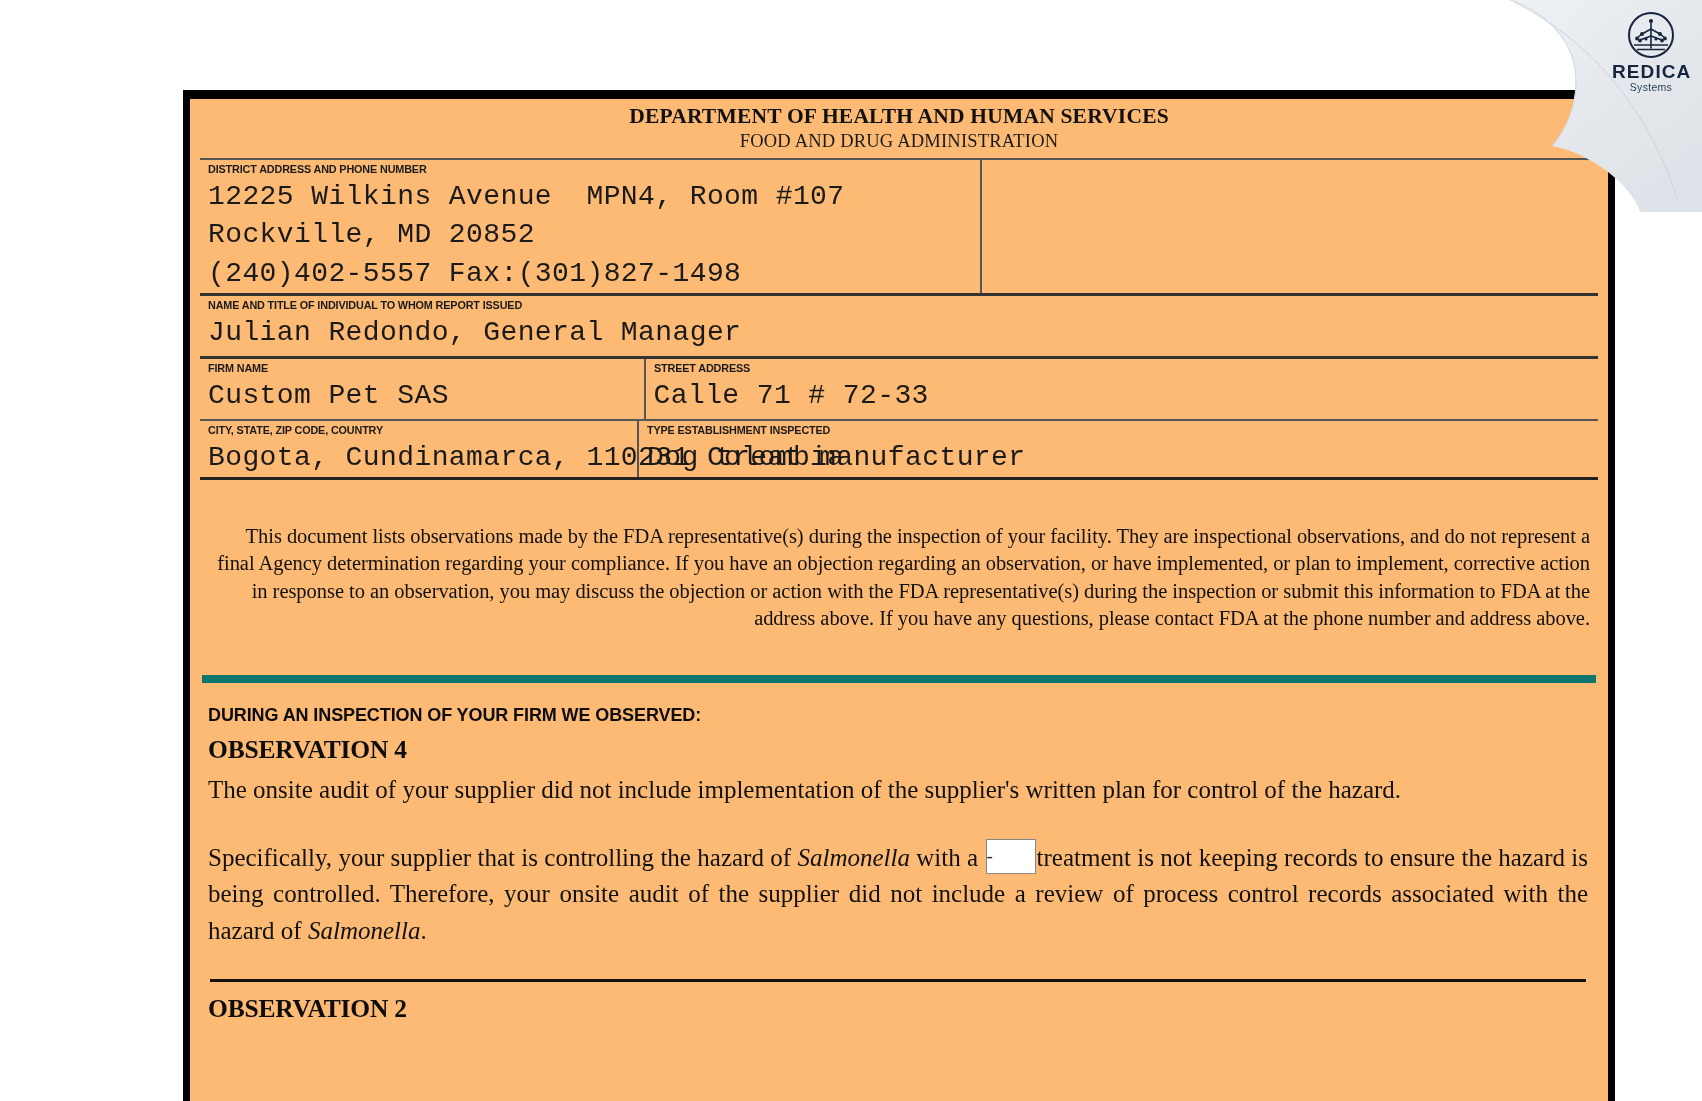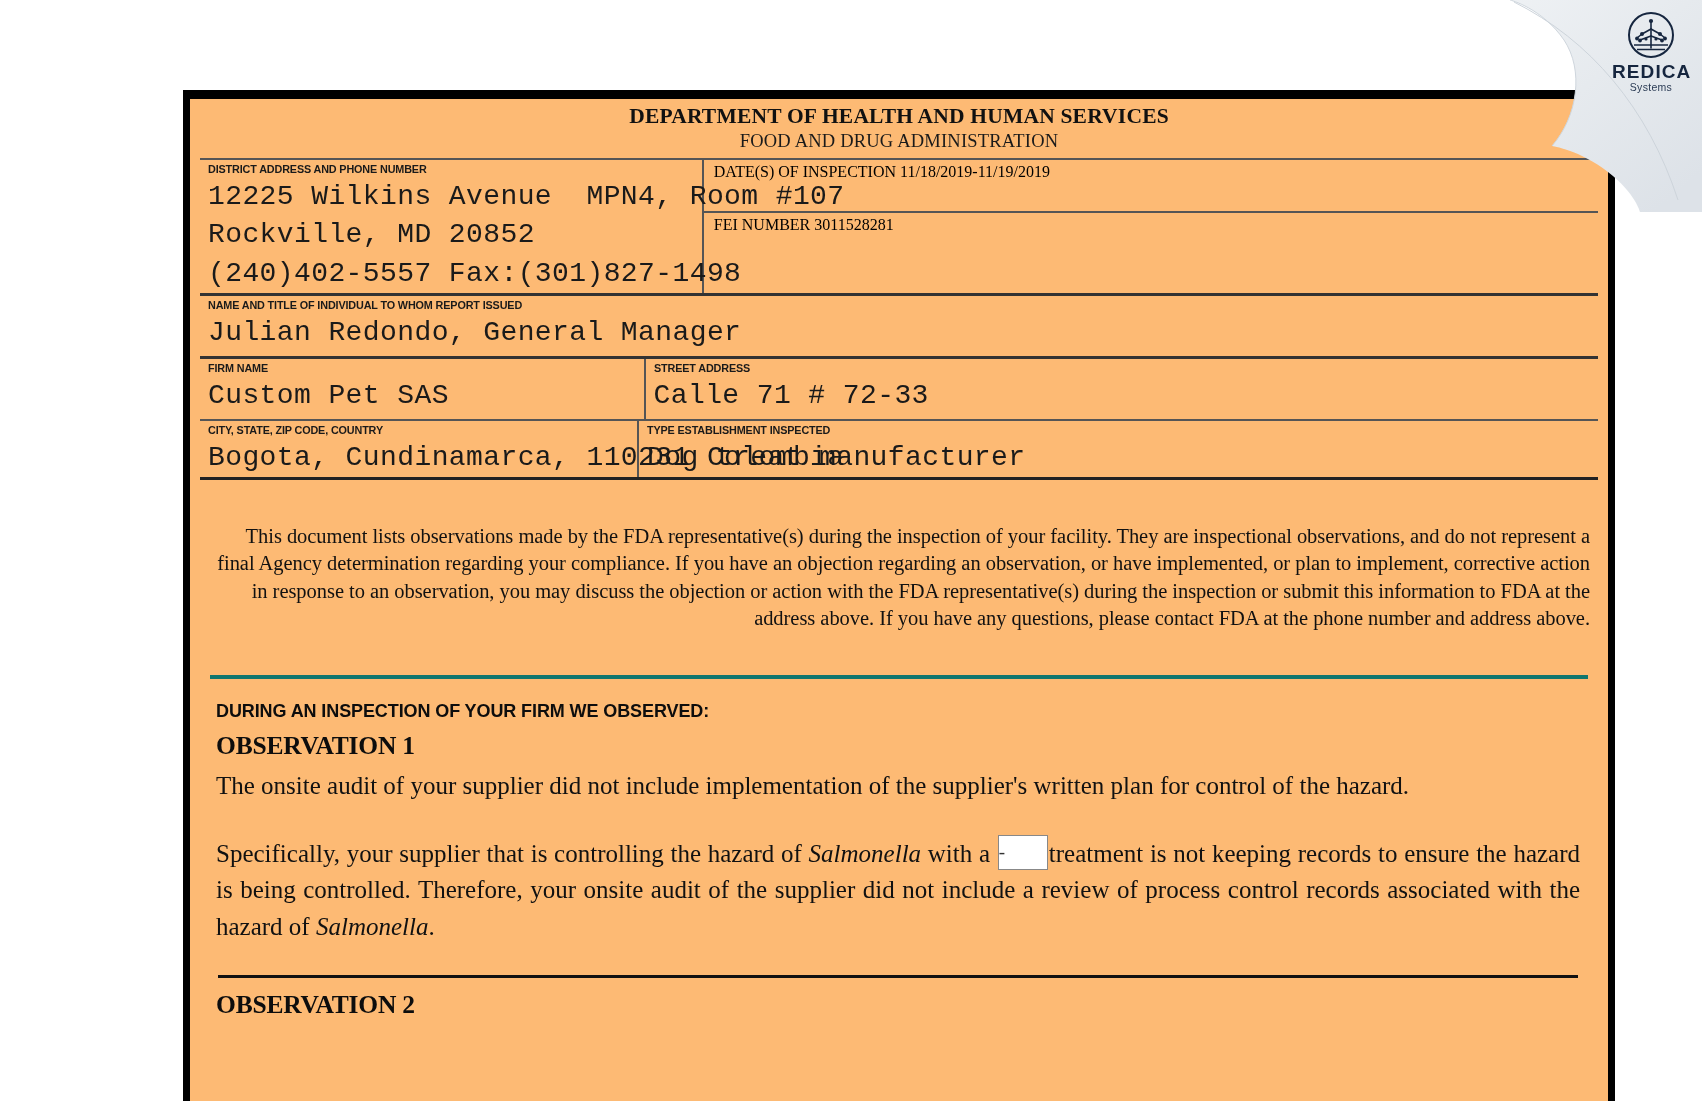--- a/index.html
+++ b/index.html
@@ -134,22 +134,22 @@
     font-family: "Liberation Serif", serif;
     font-size: 20.5px;
     line-height: 1.345;
     color: #111;
     text-align: right;
     letter-spacing: -0.05px;
   }
 
   
   .obs-block {
-    border-top: 4px solid #0f766e;
-    margin: 0 20px;
+    border-top: 8px solid #0f766e;
+    margin: 0 12px;
     padding: 22px 8px 0 6px;
   }
   .obs-heading {
     font-family: "Liberation Sans", sans-serif;
     font-weight: bold;
     font-size: 18px;
     letter-spacing: -0.1px;
     color: #0d0d0d;
     margin-bottom: 9px;
   }
@@ -263,30 +263,20 @@
 
     <div class="form-block">
 
       <div class="frow row1 b-b-d">
         <div class="fcell left b-r">
           <span class="lbl">DISTRICT ADDRESS AND PHONE NUMBER</span>
           <span class="val">12225 Wilkins Avenue  MPN4, Room #107
 Rockville, MD 20852
 (240)402-5557 Fax:(301)827-1498</span>
         </div>
-        <div class="right">
-          <div class="r-top">
-            <span class="lbl">DATE(S) OF INSPECTION</span>
-            <span class="val">11/18/2019-11/19/2019</span>
-          </div>
-          <div class="r-bot">
-            <span class="lbl">FEI NUMBER</span>
-            <span class="val">3011528281</span>
-          </div>
-        </div>
       </div>
 
       <div class="frow row2 b-b-d">
         <div class="fcell full">
           <span class="lbl">NAME AND TITLE OF INDIVIDUAL TO WHOM REPORT ISSUED</span>
           <span class="val">Julian Redondo, General Manager</span>
         </div>
       </div>
 
       <div class="frow row3 b-b">
@@ -314,21 +304,21 @@
     </div>
 
     <div class="disclaimer-block">
       <p class="disclaimer">This document lists observations made by the FDA representative(s) during the inspection of your facility. They are inspectional observations, and do not represent a final Agency determination regarding your compliance. If you have an objection regarding an observation, or have implemented, or plan to implement, corrective action in response to an observation, you may discuss the objection or action with the FDA representative(s) during the inspection or submit this information to FDA at the address above. If you have any questions, please contact FDA at the phone number and address above.</p>
     </div>
 
     <div class="obs-block">
 
       <div class="obs-heading">DURING AN INSPECTION OF YOUR FIRM WE OBSERVED:</div>
 
-      <div class="obs-number">OBSERVATION 1</div>
+      <div class="obs-number">OBSERVATION 4</div>
 
       <div class="obs-text">The onsite audit of your supplier did not include implementation of the supplier's written plan for control of the hazard.</div>
 
       <div class="gap"></div>
 
       <div class="obs-text justify">
         <span>Specifically, your supplier that is controlling the hazard of </span><em class="sci">Salmonella</em><span> with a </span><span class="redact-box"></span><span>treatment is not keeping records to ensure the hazard is being controlled.  Therefore, your onsite audit of the supplier did not include a review of process control records associated with the hazard of </span><em class="sci">Salmonella</em><span>.</span>
       </div>
 
       <hr class="obs-rule">

